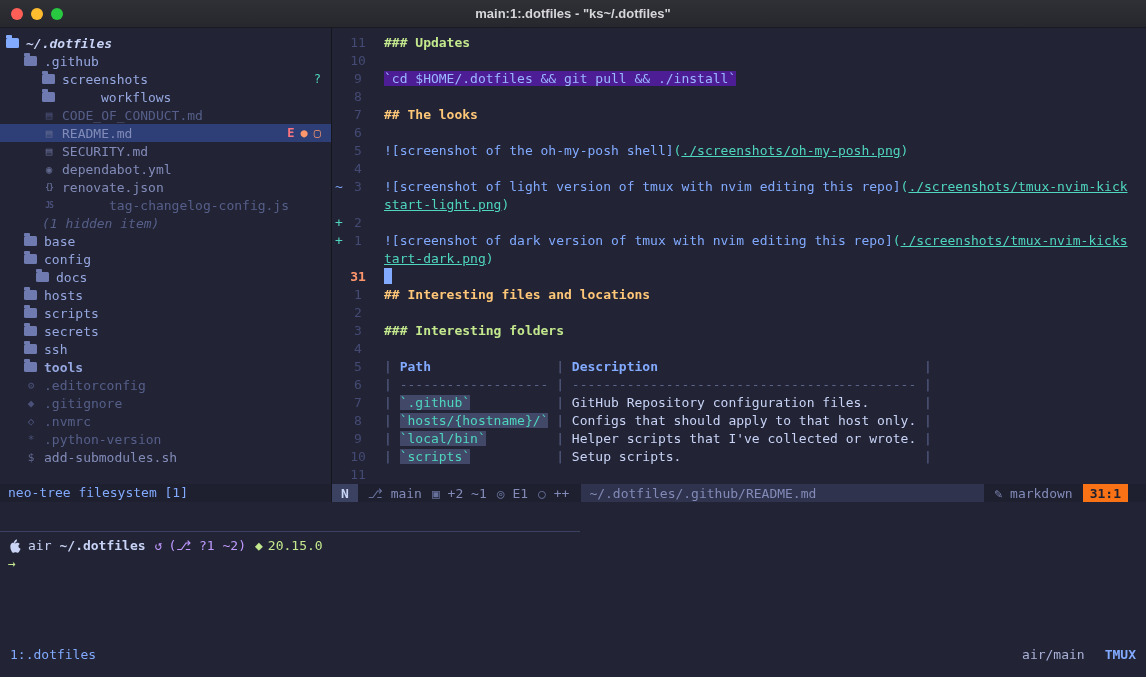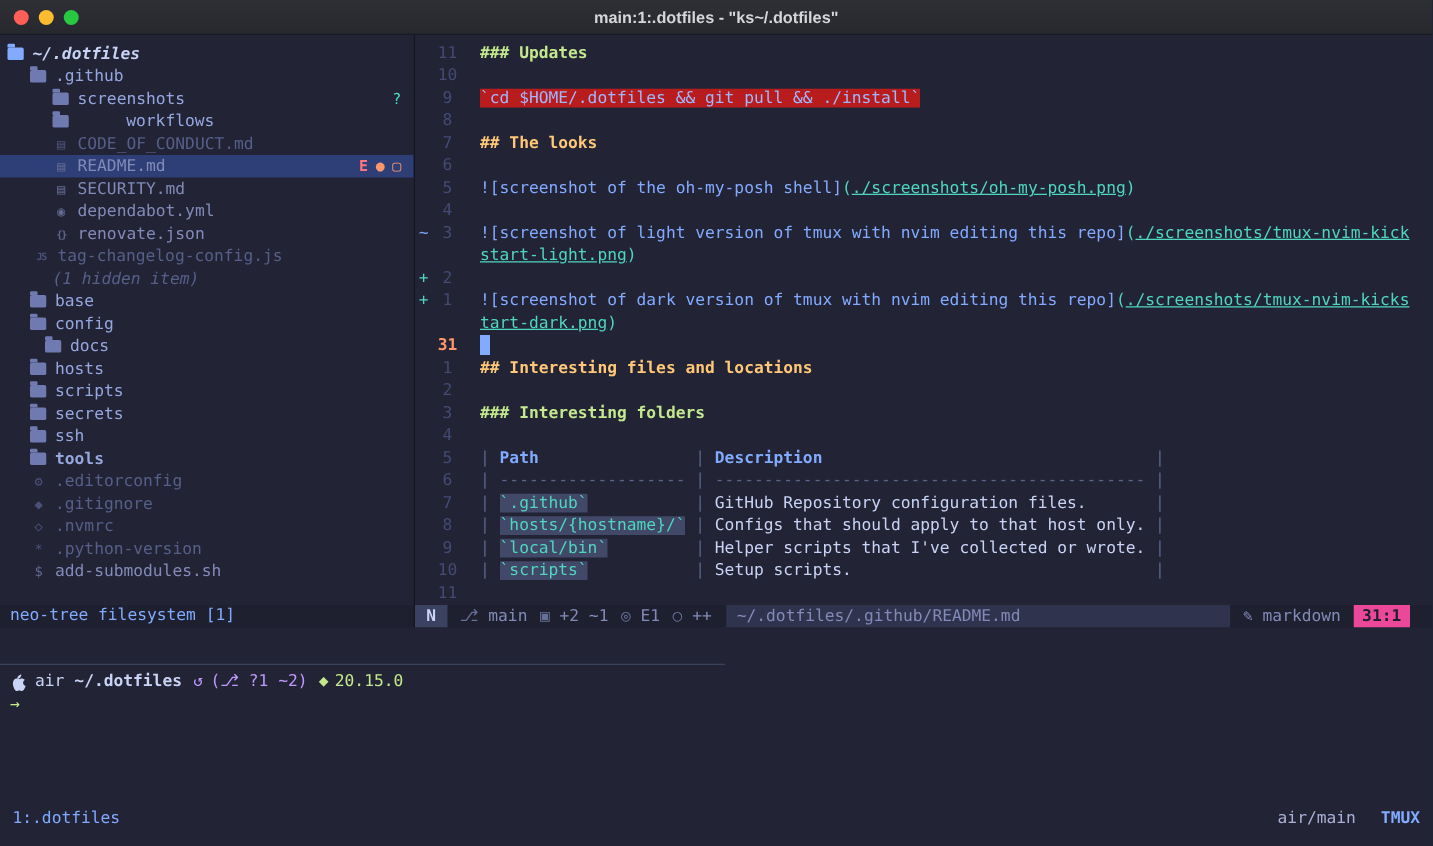--- a/index.html
+++ b/index.html
@@ -43,40 +43,40 @@
   .elines{position:absolute;left:332px;top:28px;width:814px;height:456px;padding-top:6px;overflow:hidden}
   .eline{height:18px;line-height:18px;white-space:pre;display:flex}
   .sgn{flex:0 0 14px;padding-left:3px;color:#444a73}
   .sgn.add{color:#4fd6be}
   .sgn.change{color:#7ca1f2}
   .lnum{flex:0 0 24px;text-align:center;color:#444a73}
   .lnum.cur{color:#ff966c;font-weight:bold}
   .lcontent{padding-left:14px}
   .sg-h2{color:#ffc777;font-weight:bold}
   .sg-h3{color:#c3e88d;font-weight:bold}
-  .sg-shell{background:#b91c1c;color:#9cb8ff}
+  .sg-shell{background:#4c1d95;color:#9cb8ff}
   .sg-code{background:#414868;color:#4fd6be}
   .sg-link{color:#4fd6be;text-decoration:underline}
   .sg-imgalt{color:#82aaff}
   .sg-paren{color:#4fd6be}
   .sg-delim{color:#5a638c}
   .sg-txt{color:#c8d3f5}
   .sg-thdr{color:#82aaff;font-weight:bold}
   .cursor-block{display:inline-block;width:8px;height:16px;background:#82aaff;vertical-align:text-bottom}
 
   
   .statusline{position:absolute;left:332px;top:484px;width:814px;height:18px;background:#1e2030;
     display:flex;align-items:center;white-space:pre;overflow:hidden}
   .sl-mode{background:#3b4261;color:#c8d3f5;font-weight:bold;padding:0 9px;height:100%;display:flex;align-items:center}
   .sl-seg{color:#828bb8;margin-left:10px}
   .sl-seg .ic{color:#667099}
   .sl-center{flex:1;align-self:stretch;background:#2f334d;margin-left:12px;display:flex;align-items:center;
     padding-left:8px;color:#828bb8;min-width:0}
   .sl-ft{color:#828bb8;margin:0 10px}
-  .sl-pos{background:#ec4899;color:#1e2030;font-weight:bold;padding:0 7px;height:100%;
+  .sl-pos{background:#f97316;color:#1e2030;font-weight:bold;padding:0 7px;height:100%;
     display:flex;align-items:center;margin-right:18px}
 
   
   .pane-border{position:absolute;left:0;top:531px;width:580px;height:1px;background:#3b4261}
   .prompt-line{position:absolute;left:8px;top:537px;height:18px;line-height:18px;white-space:pre;display:flex;}
   .p-apple{display:inline-flex;align-items:center}
   .p-host{color:#c8d3f5;margin-left:7px}
   .p-cwd{color:#c8d3f5;font-weight:bold;margin-left:8px}
   .p-sync{color:#c099ff;margin-left:9px}
   .p-git{color:#c099ff;margin-left:6px}
@@ -109,21 +109,21 @@
   <div class="tree">
       <div class="trow" style="padding-left: 6px;"><span class="ficon root"></span><span class="tlabel c-root">~/.dotfiles</span></div>
       <div class="trow" style="padding-left: 24px;"><span class="ficon"></span><span class="tlabel c-folder">.github</span></div>
       <div class="trow" style="padding-left: 42px;"><span class="ficon"></span><span class="tlabel c-folder">screenshots</span><span class="mks"><span class="mk-untracked">?</span></span></div>
       <div class="trow" style="padding-left: 42px; gap: 39px;"><span class="ficon"></span><span class="tlabel c-folder">workflows</span></div>
       <div class="trow dim" style="padding-left: 42px;"><span class="picon">▤</span><span class="tlabel c-file">CODE_OF_CONDUCT.md</span></div>
       <div class="trow sel" style="padding-left: 42px;"><span class="picon">▤</span><span class="tlabel c-file">README.md</span><span class="mks"><span class="mk-err">E</span><span class="mk-mod">●</span><span class="mk-unstaged">▢</span></span></div>
       <div class="trow" style="padding-left: 42px;"><span class="picon">▤</span><span class="tlabel c-file">SECURITY.md</span></div>
       <div class="trow" style="padding-left: 42px;"><span class="picon">◉</span><span class="tlabel c-file">dependabot.yml</span></div>
       <div class="trow" style="padding-left: 42px;"><span class="picon tiny">{}</span><span class="tlabel c-file">renovate.json</span></div>
-      <div class="trow dim" style="padding-left: 26px;"><span class="picon tiny">JS</span><span class="tlabel c-file">tag-changelog-config.js</span></div>
+      <div class="trow dim" style="padding-left: 42px; gap: 47px;"><span class="picon tiny">JS</span><span class="tlabel c-file">tag-changelog-config.js</span></div>
       <div class="trow" style="padding-left: 42px;"><span class="tlabel c-note">(1 hidden item)</span></div>
       <div class="trow" style="padding-left: 24px;"><span class="ficon"></span><span class="tlabel c-folder">base</span></div>
       <div class="trow" style="padding-left: 24px;"><span class="ficon"></span><span class="tlabel c-folder">config</span></div>
       <div class="trow" style="padding-left: 36px;"><span class="ficon"></span><span class="tlabel c-folder">docs</span></div>
       <div class="trow" style="padding-left: 24px;"><span class="ficon"></span><span class="tlabel c-folder">hosts</span></div>
       <div class="trow" style="padding-left: 24px;"><span class="ficon"></span><span class="tlabel c-folder">scripts</span></div>
       <div class="trow" style="padding-left: 24px;"><span class="ficon"></span><span class="tlabel c-folder">secrets</span></div>
       <div class="trow" style="padding-left: 24px;"><span class="ficon"></span><span class="tlabel c-folder">ssh</span></div>
       <div class="trow" style="padding-left: 24px; font-weight: bold;"><span class="ficon"></span><span class="tlabel c-folder">tools</span></div>
       <div class="trow dim" style="padding-left: 24px;"><span class="picon">⚙</span><span class="tlabel c-file">.editorconfig</span></div>

